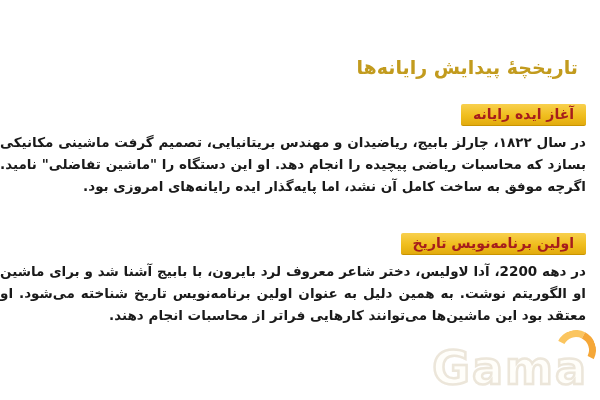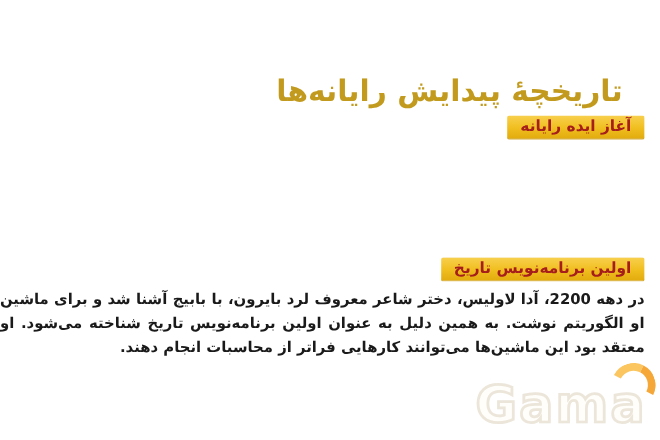--- a/index.html
+++ b/index.html
@@ -12,22 +12,22 @@
   .slide {
     position: relative;
     width: 600px; height: 400px;
     background: #ffffff;
     direction: rtl;
     overflow: hidden;
   }
   .title {
     position: absolute;
     top: 56px; right: 22px;
-    margin: 12px;
-    font-size: 27px;
+    margin: 0;
+    font-size: 19px;
     font-weight: 700;
     color: #C29B1E;
     letter-spacing: 0;
   }
   .block {
     position: absolute;
     right: 14px; left: 0;
   }
   .block-1 { top: 104px; }
   .block-2 { top: 233px; }
@@ -80,20 +80,21 @@
 <body>
 
 <div class="slide">
 
   <h1 class="title">تاریخچهٔ پیدایش رایانه‌ها</h1>
 
   <section class="block block-1">
     <div>
       <span class="chip">آغاز ایده رایانه</span>
     </div>
+    <p class="body-text">در سال ۱۸۲۲، چارلز بابیج، ریاضیدان و مهندس بریتانیایی، تصمیم گرفت ماشینی مکانیکی بسازد که محاسبات ریاضی پیچیده را انجام دهد. او این دستگاه را "ماشین تفاضلی" نامید. اگرچه موفق به ساخت کامل آن نشد، اما پایه‌گذار ایده رایانه‌های امروزی بود.</p>
   </section>
 
   <section class="block block-2">
     <div>
       <span class="chip">اولین برنامه‌نویس تاریخ</span>
     </div>
     <p class="body-text">در دهه 2200، آدا لاولیس، دختر شاعر معروف لرد بایرون، با بابیج آشنا شد و برای ماشین او الگوریتم نوشت. به همین دلیل به عنوان اولین برنامه‌نویس تاریخ شناخته می‌شود. او معتقد بود این ماشین‌ها می‌توانند کارهایی فراتر از محاسبات انجام دهند.</p>
   </section>
 
   <div class="watermark">

